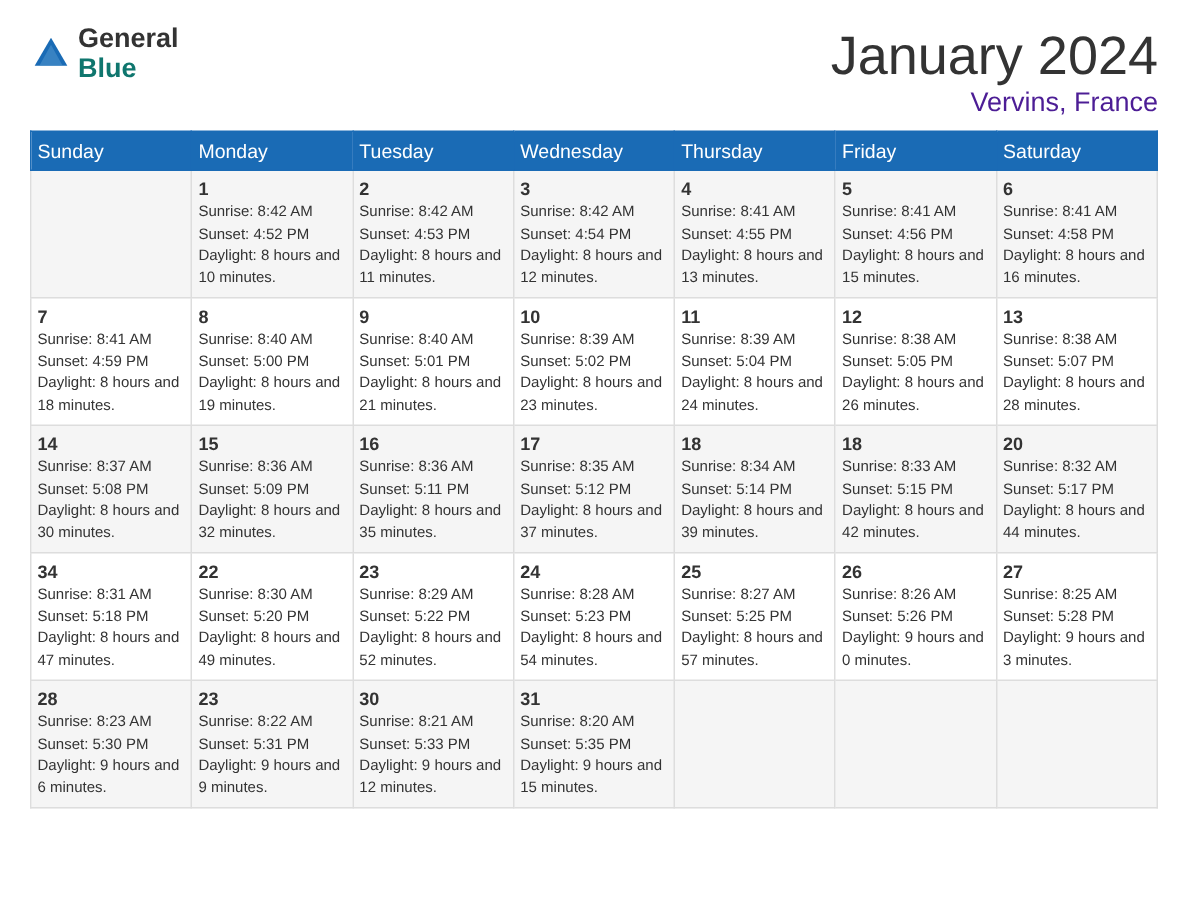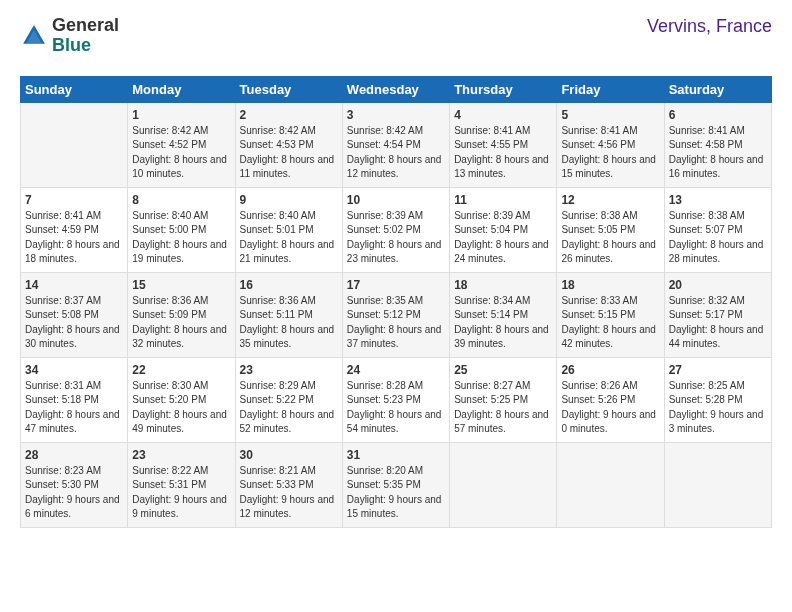--- a/index.html
+++ b/index.html
@@ -7,21 +7,21 @@
       font-family: Arial, sans-serif;
       background: #fff;
       width: 792px;
       min-height: 612px;
       padding: 16px 20px;
     }
     .header {
       display: flex;
       justify-content: space-between;
       align-items: flex-start;
-      margin-bottom: 20px;
+      margin-bottom: 8px;
     }
     .logo {
       display: flex;
       align-items: center;
       gap: 4px;
     }
     .logo-text {
       display: flex;
       flex-direction: column;
       line-height: 1.1;
@@ -56,21 +56,21 @@
       width: 100%;
       border-collapse: collapse;
       table-layout: fixed;
     }
     thead tr {
       background-color: #1a6bb5;
     }
     thead th {
       color: #fff;
       font-size: 13px;
-      font-weight: bold;
+      font-weight: normal;
       padding: 5px 4px;
       border: 1px solid #1a6bb5;
       text-align: left;
     }
     tbody tr {
       border-bottom: 1px solid #ccc;
     }
     tbody tr:nth-child(odd) {
       background-color: #f5f5f5;
     }
@@ -106,20 +106,21 @@
     <svg class="logo-icon" viewBox="0 0 36 36">
       <polygon points="18,4 32,28 4,28" fill="#1a6bb5"></polygon>
       <polygon points="18,10 28,28 8,28" fill="#5599d0" opacity="0.5"></polygon>
     </svg>
     <div class="logo-text">
       <span class="logo-general">General</span>
       <span class="logo-blue">Blue</span>
     </div>
   </div>
   <div class="title-block">
+    <div class="month-title">January 2024</div>
     <div class="location">Vervins, France</div>
   </div>
 </div>
 
 <table>
   <thead>
     <tr>
     <th>Sunday</th>
         <th>Monday</th>
         <th>Tuesday</th>

